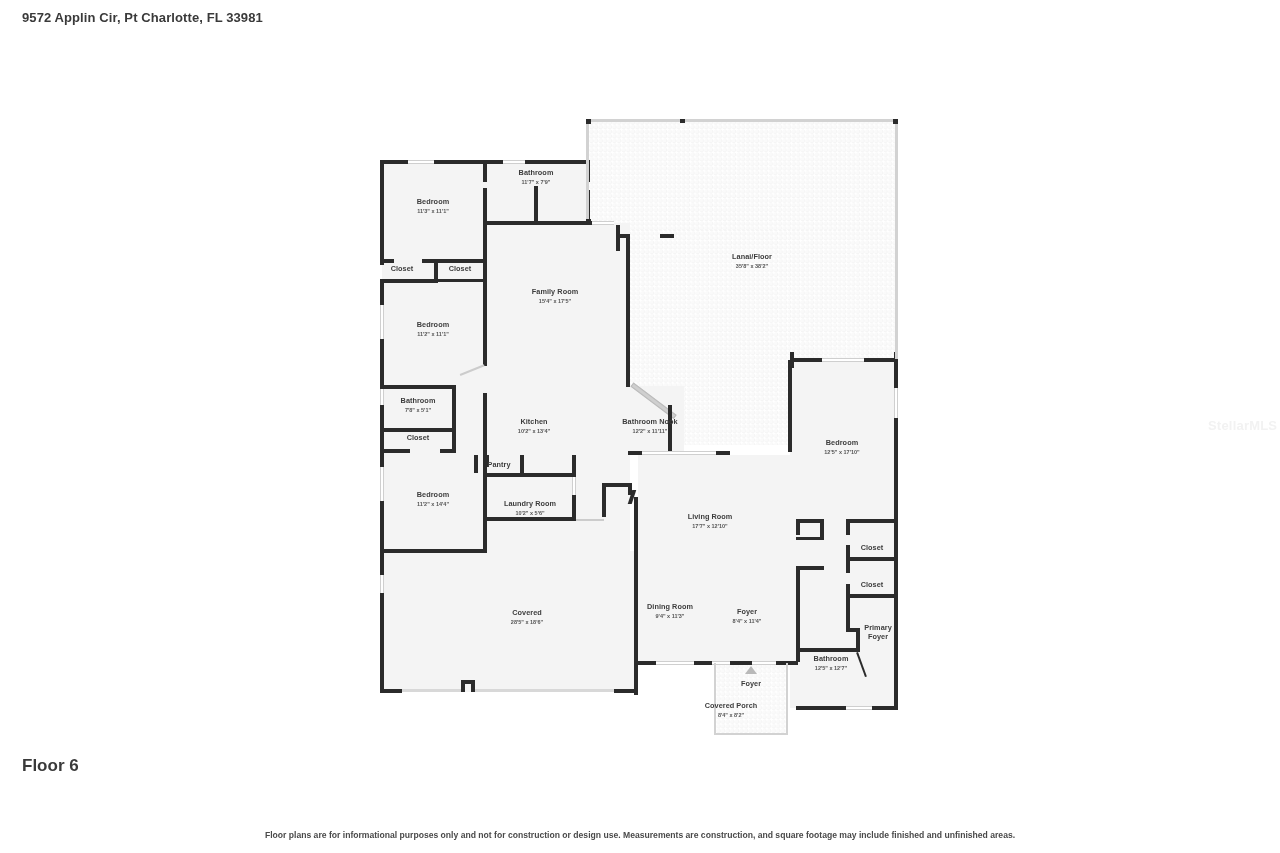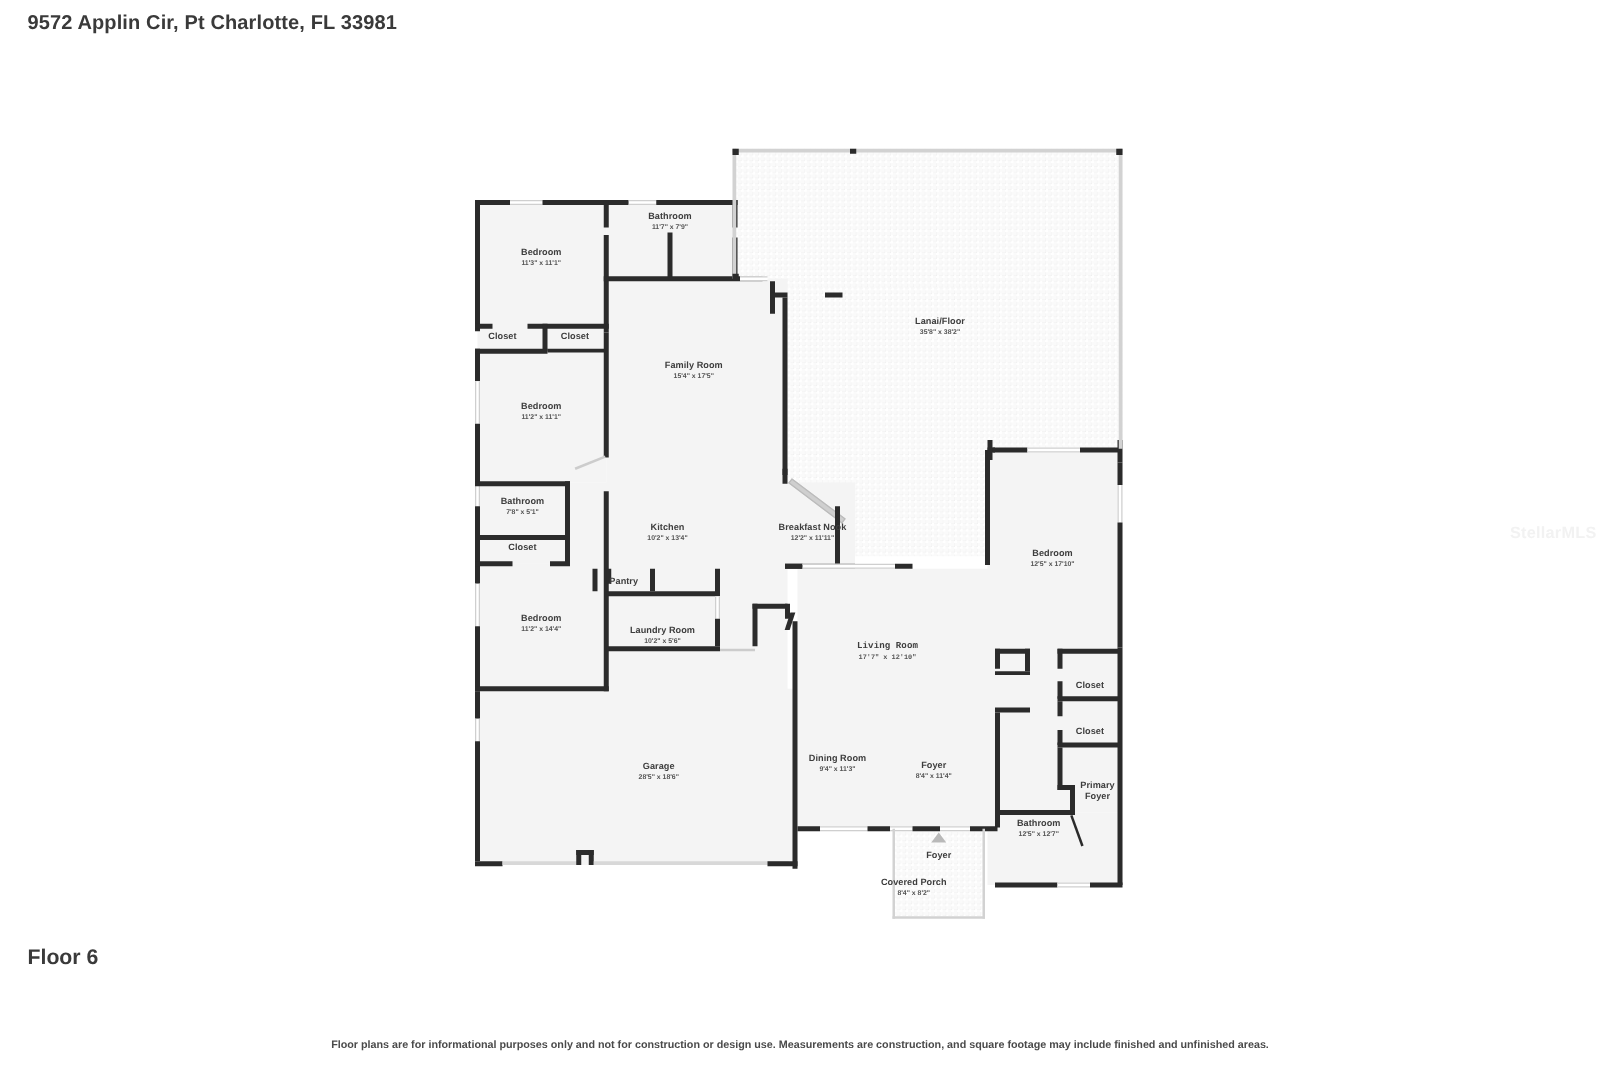--- a/index.html
+++ b/index.html
@@ -6,21 +6,21 @@
   body{
     width:1280px;height:853px;
     background:#ffffff;
     font-family:"Liberation Sans", sans-serif;
     color:#3c3c3c;
     position:relative;
     overflow:hidden;
   }
   #page-title{
     position:absolute;left:22px;top:10px;
-    font-size:16px;font-weight:bold;color:#3a3a3a;
+    font-size:13px;font-weight:bold;color:#3a3a3a;
     letter-spacing:0.1px;
   }
   #floor-label{
     position:absolute;left:22px;top:756px;
     font-size:17px;font-weight:bold;color:#3a3a3a;
   }
   #footer-note{
     position:absolute;left:0;top:830px;width:1280px;text-align:center;
     font-size:8.6px;color:#4a4a4a;font-weight:600;
   }
@@ -258,53 +258,53 @@
       <span class="dm">7'8" x 5'1"</span>
   </div>
   <div class="label" style="left:381px;top:434px;width:74px;">
     <span class="nm">Closet</span>
   </div>
   <div class="label" style="left:487px;top:418px;width:94px;">
     <span class="nm">Kitchen</span>
       <span class="dm">10'2" x 13'4"</span>
   </div>
   <div class="label" style="left:575px;top:418px;width:150px;">
-    <span class="nm">Breakfast Nook</span>
+    <span class="nm">Bathroom Nook</span>
       <span class="dm">12'2" x 11'11"</span>
   </div>
   <div class="label" style="left:472px;top:461px;width:54px;">
     <span class="nm">Pantry</span>
   </div>
   <div class="label" style="left:383px;top:491px;width:100px;">
     <span class="nm">Bedroom</span>
       <span class="dm">11'2" x 14'4"</span>
   </div>
   <div class="label" style="left:485px;top:500px;width:90px;">
     <span class="nm">Laundry Room</span>
       <span class="dm">10'2" x 5'6"</span>
   </div>
-  <div class="label" style="left:660px;top:513px;width:100px;font-family:Liberation Mono, monospace;">
+  <div class="label" style="left:660px;top:513px;width:100px;">
     <span class="nm">Living Room</span>
       <span class="dm">17'7" x 12'10"</span>
   </div>
   <div class="label" style="left:792px;top:439px;width:100px;">
     <span class="nm">Bedroom</span>
       <span class="dm">12'5" x 17'10"</span>
   </div>
   <div class="label" style="left:848px;top:544px;width:48px;">
     <span class="nm">Closet</span>
   </div>
   <div class="label" style="left:848px;top:581px;width:48px;">
     <span class="nm">Closet</span>
   </div>
   <div class="label two" style="left:858px;top:624px;width:40px;">
     <span class="nm">Primary Foyer</span>
   </div>
   <div class="label" style="left:477px;top:609px;width:100px;">
-    <span class="nm">Garage</span>
+    <span class="nm">Covered</span>
       <span class="dm">28'5" x 18'6"</span>
   </div>
   <div class="label" style="left:620px;top:603px;width:100px;">
     <span class="nm">Dining Room</span>
       <span class="dm">9'4" x 11'3"</span>
   </div>
   <div class="label" style="left:697px;top:608px;width:100px;">
     <span class="nm">Foyer</span>
       <span class="dm">8'4" x 11'4"</span>
   </div>

